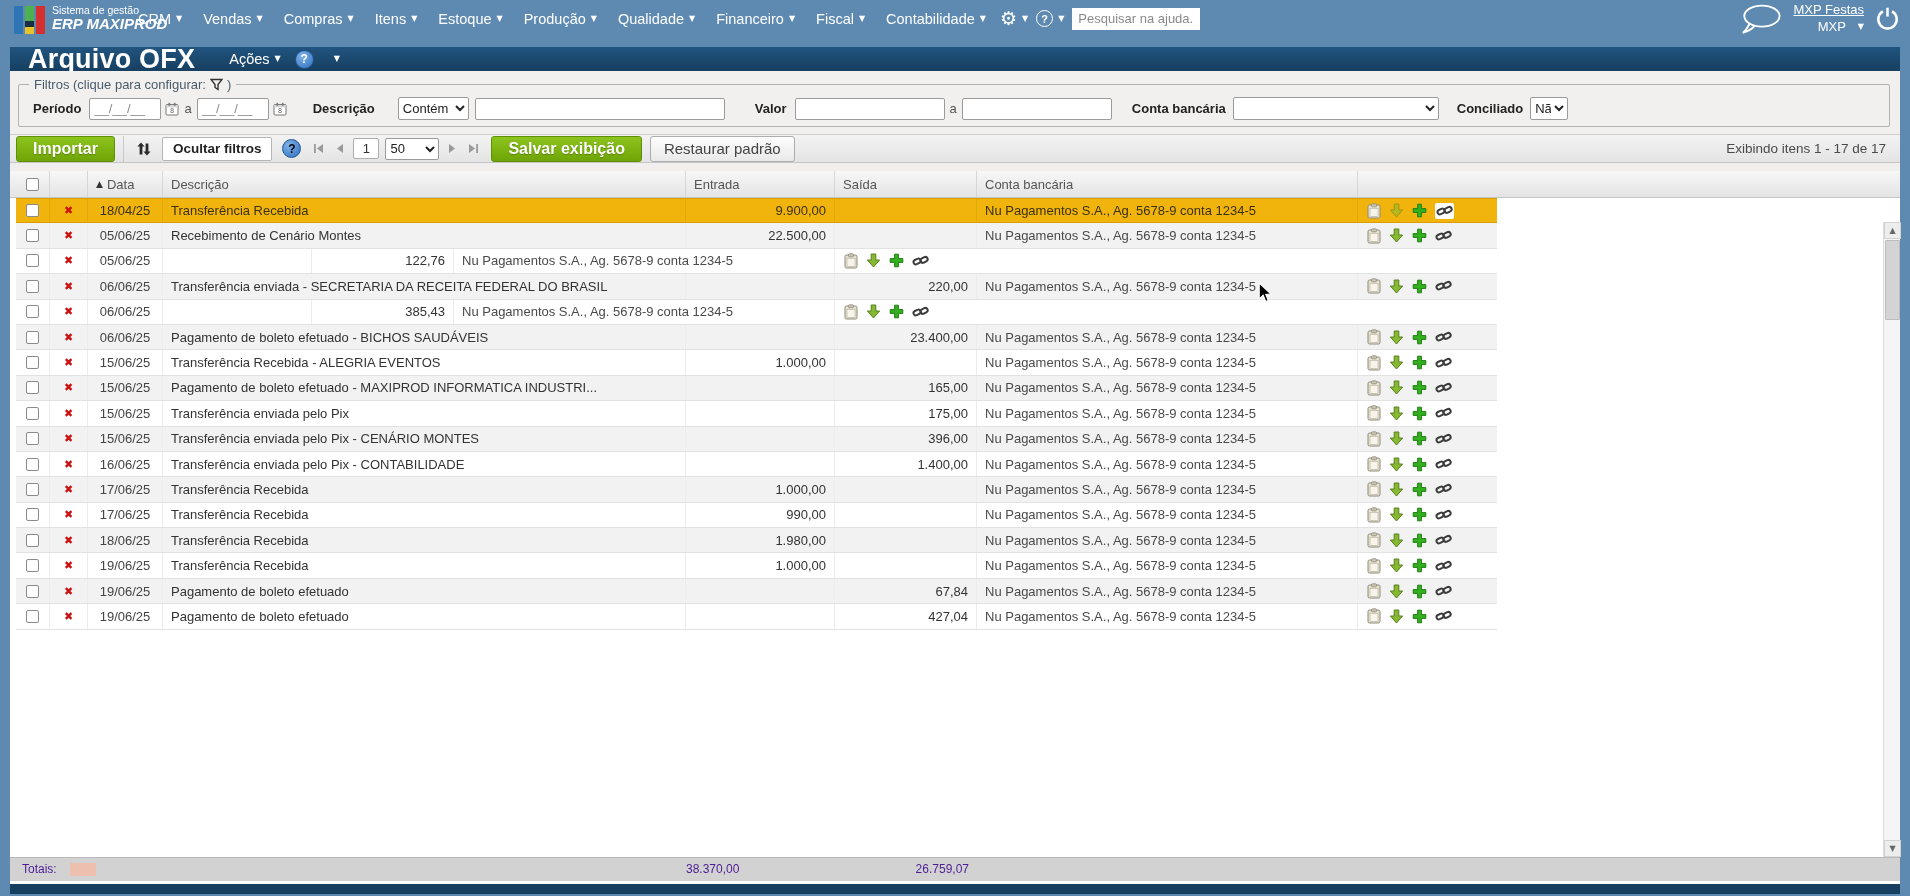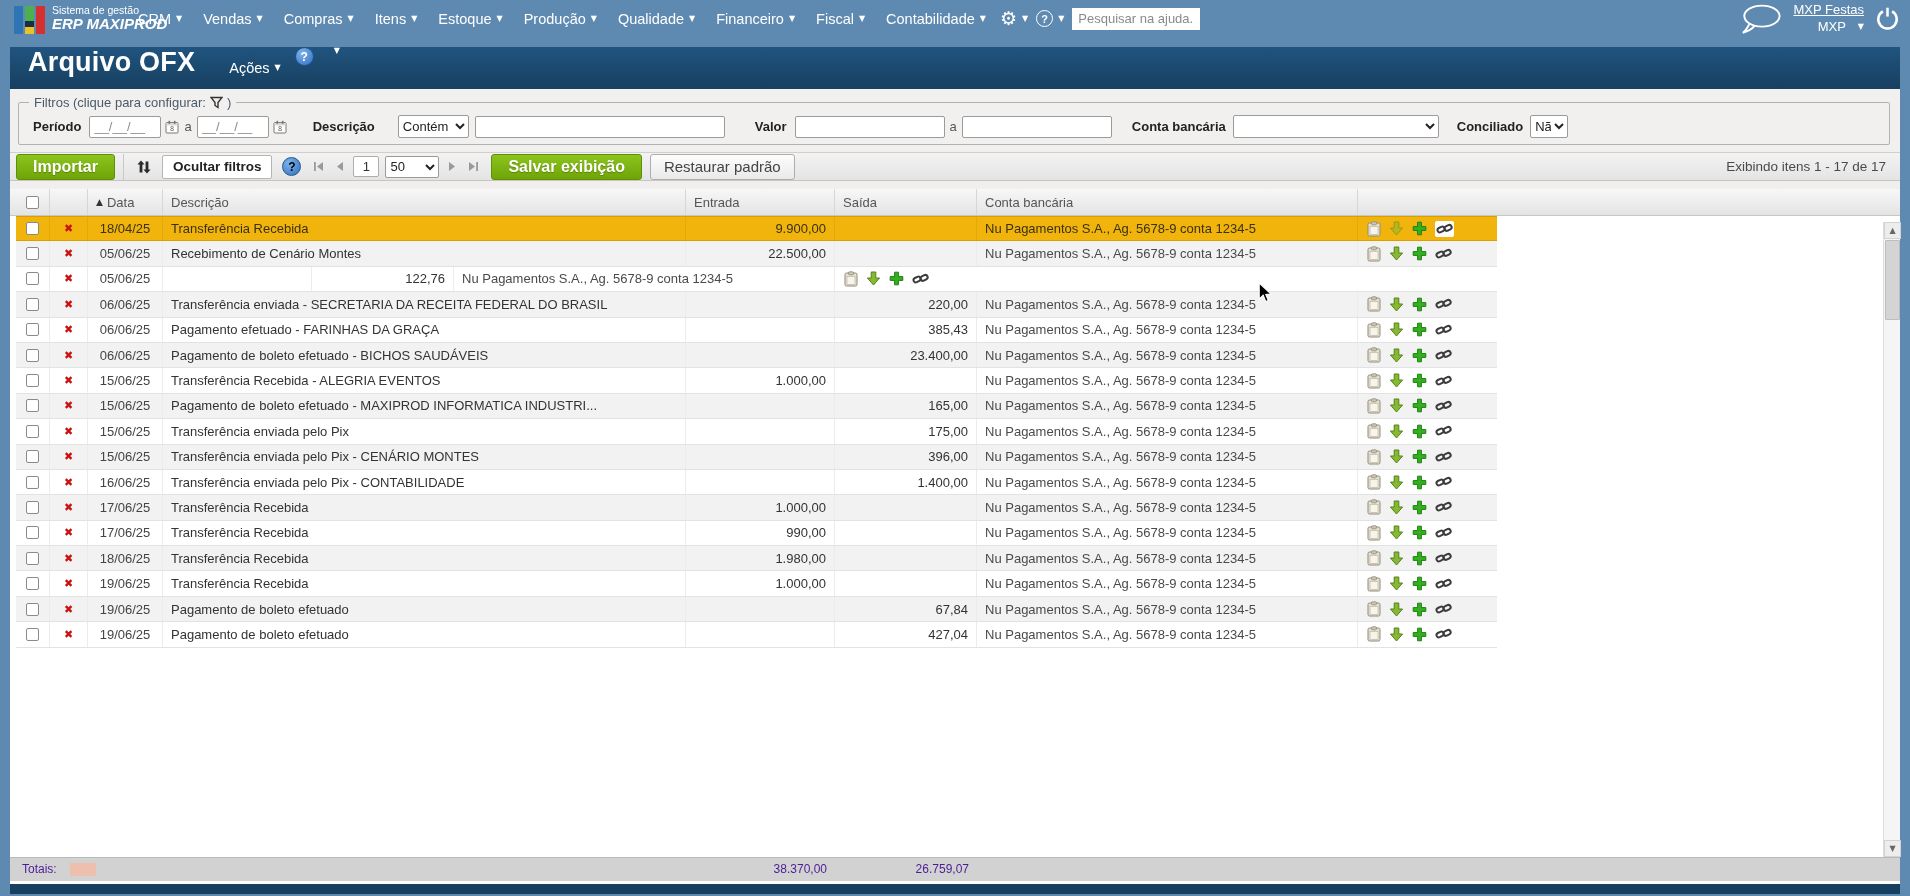--- a/index.html
+++ b/index.html
@@ -33,21 +33,21 @@
   .nav-search::placeholder { color:#8a8a8a; }
   .nav-right { margin-left:auto; display:flex; align-items:center; gap:11px; margin-right:10px; }
   .account { display:flex; flex-direction:column; align-items:flex-end; line-height:1.25; }
   .account-link { font-size:13px; text-decoration:underline; color:#fff; }
   .account-name { font-size:13px; display:flex; align-items:center; gap:12px; }
 
   
   .window { position:absolute; left:10px; top:47px; width:1890px; height:847px; background:#fff;
             display:flex; flex-direction:column; }
 
-  .titlebar { height:42px; background:linear-gradient(#20547F,#173F60); display:flex; color:#fff; flex:0 0 auto; }
+  .titlebar { height:24px; background:linear-gradient(#20547F,#173F60); display:flex; align-items:center; color:#fff; flex:0 0 auto; }
   .page-title { font-size:27px; font-weight:bold; margin-left:18px; letter-spacing:0.2px; }
   .actions-menu { display:flex; align-items:center; gap:5px; margin-left:34px; font-size:14.5px; cursor:pointer; }
   .help-badge { width:19px; height:19px; border-radius:50%; margin-left:14px;
                 background:radial-gradient(circle at 35% 30%,#7FB2E8,#2F6FC2); border:1px solid #24558F;
                 display:flex; align-items:center; justify-content:center; font-size:12px; font-weight:bold; }
   .tb-caret { margin-left:20px; }
 
   
   .filters { height:63px; background:#F1F0EE; flex:0 0 auto; }
   .filters fieldset { margin:6px 10px 0 8px; border:1px solid #B2B2B2; border-radius:2px; height:50px;
@@ -116,21 +116,21 @@
   .act-ico { display:flex; align-items:center; cursor:pointer; }
   .row.hl .ico-arrow { opacity:.55; }
   .row.hl .ico-chain { background:#fff; border-radius:2px; padding:1px; }
 
   .grid-filler { flex:1 1 auto; background:#fff; }
 
   
   .totals { height:24px; background:#D2D2D2; border-top:1px solid #B9B9B9; position:relative; flex:0 0 auto; font-size:12px; color:#4c1d95; }
   .totals-label { position:absolute; left:12px; top:4px; }
   .totals-marker { position:absolute; left:60px; top:5px; width:26px; height:13px; background:#EDBFAE; }
-  .tot-in  { position:absolute; left:676px; width:149px; top:4px; text-align:right; padding-right:8px; }
+  .tot-in  { position:absolute; left:676px; width:149px; top:4px; padding-right:8px; }
   .tot-out { position:absolute; left:825px; width:142px; top:4px; text-align:right; padding-right:8px; }
 
   .bottom-spacer { height:3px; background:#fff; flex:0 0 auto; }
   .bottombar { height:10px; background:#173F60; flex:0 0 auto; }
 
   
   .vscroll { position:absolute; right:0; top:175px; width:17px; height:635px; background:#F5F5F5; border-left:1px solid #DDD; }
   .sb-btn { width:17px; height:17px; background:#EDEDED; border:1px solid #D2D2D2; color:#666; font-size:8px;
             display:flex; align-items:center; justify-content:center; cursor:pointer; font-family:"DejaVu Sans",sans-serif; }
   .sb-down { position:absolute; bottom:0; }
@@ -515,21 +515,20 @@
     </div>
   </div>
       <div class="row">
     <div class="cell c-check" style="justify-content:center;">
       <span class="checkbox"></span>
     </div>
     <div class="cell c-del" style="justify-content:center;">
       <span class="del-x">✖</span>
     </div>
     <div class="cell c-data cell-date">06/06/25</div>
-    <div class="cell c-desc cell-desc">Pagamento efetuado - FARINHAS DA GRAÇA</div>
     <div class="cell c-in cell-num cell-in"></div>
     <div class="cell c-out cell-num cell-out">385,43</div>
     <div class="cell c-conta cell-conta">Nu Pagamentos S.A., Ag. 5678-9 conta 1234-5</div>
     <div class="cell c-act cell-act">
       <span class="act-ico">
         <svg width="14" height="16" viewBox="0 0 14 16">
               <rect x="1" y="2" width="12" height="13" rx="1.5" fill="#E7E1D0" stroke="#8F8A7A"></rect>
               <rect x="4.5" y="0.8" width="5" height="3" rx="1" fill="#C9C4B4" stroke="#8F8A7A" stroke-width="0.8"></rect>
               <rect x="3" y="5.4" width="8" height="8" fill="#F7F4EA" stroke="#B5B0A0" stroke-width="0.6"></rect>
             </svg>

